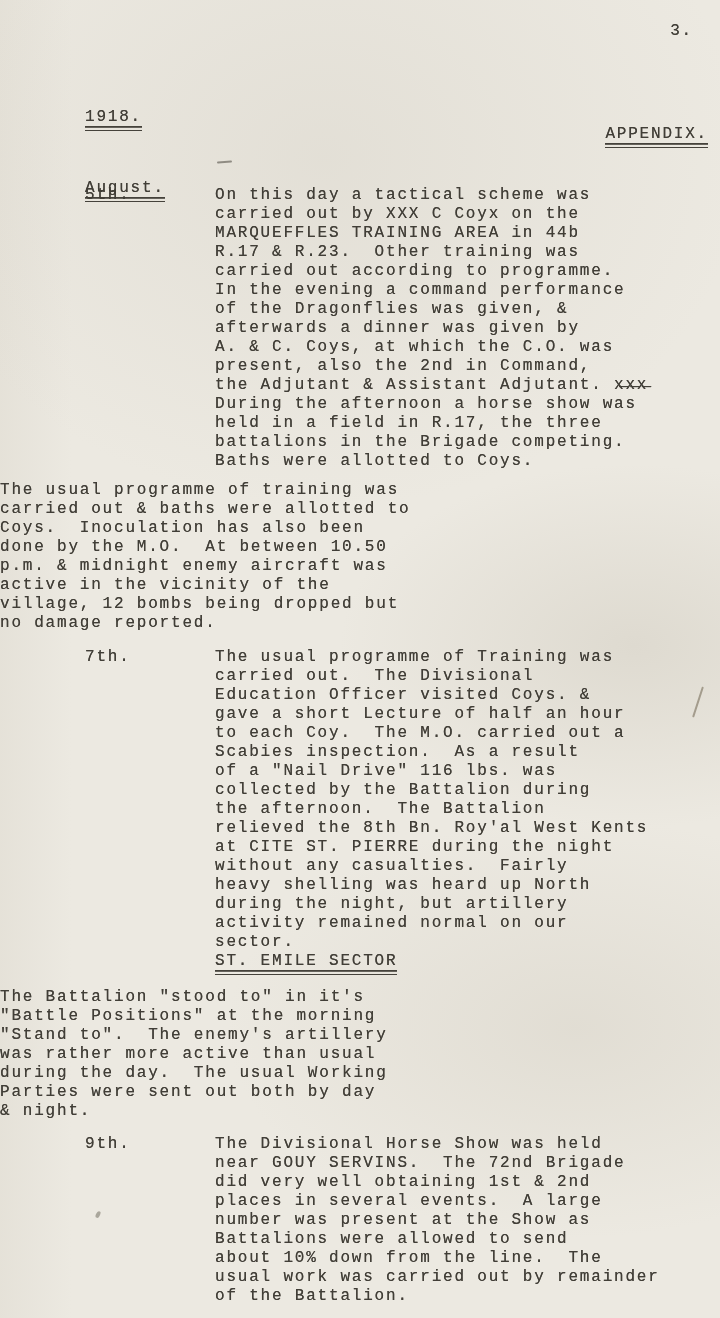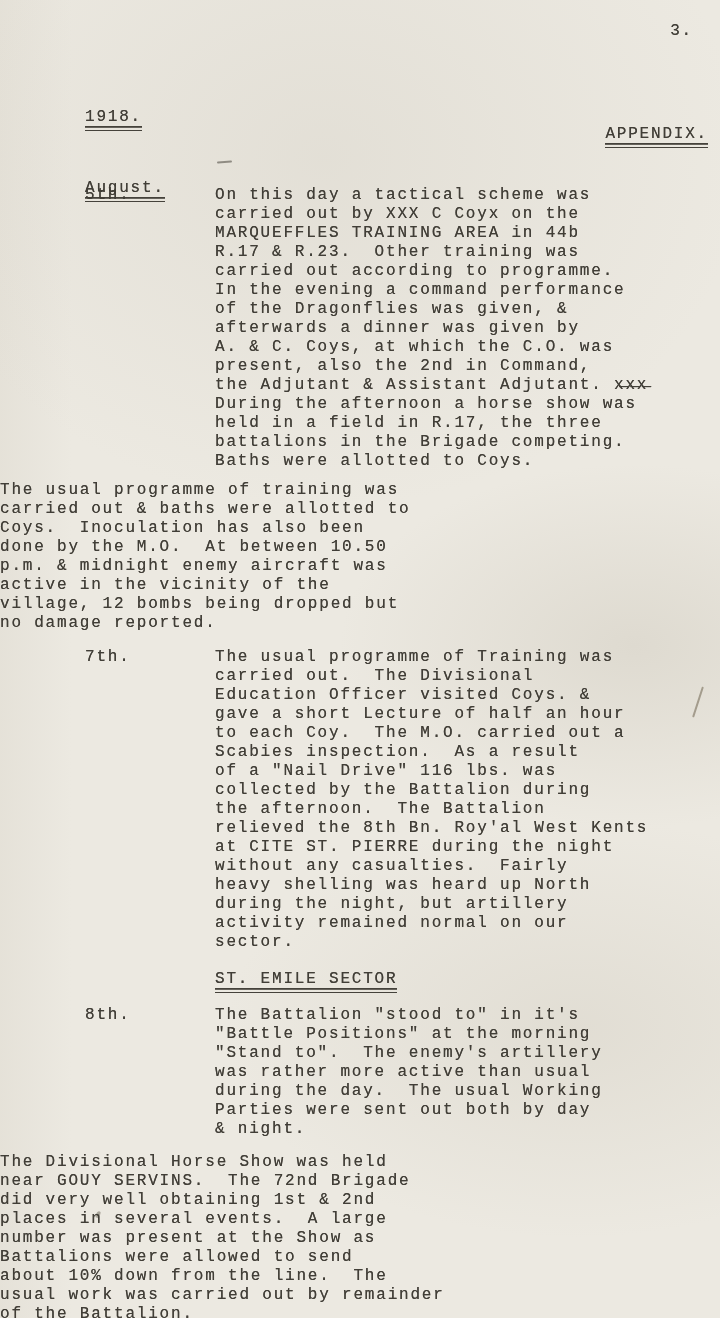--- a/index.html
+++ b/index.html
@@ -49,21 +49,21 @@
     background:rgba(90,86,74,.45);border-radius:60% 40% 50% 50%;transform:rotate(25deg);
   }
   .entries{position:absolute;top:186px;left:0;right:0;}
   .entry{display:flex;}
   .entry-day{flex:0 0 130px;margin-left:85px;white-space:pre;}
   .entry-text{flex:1 1 auto;white-space:pre;}
   .entry.e1{margin-top:10px;}
   .entry.e2{margin-top:15px;}
   .entry.e3{margin-top:17px;}
   .entry.e4{margin-top:14px;}
-  .section-heading{margin:18px 0 0 215px;}
+  .section-heading{margin:0 0 0 215px;}
 </style>
 </head>
 <body>
 
 <div class="sheet">
   <div class="page-number typed">3.</div>
 
   <div class="year-heading typed"><span class="dbl">1918.</span></div>
 
   <div class="appendix-heading typed"><span class="dbl">APPENDIX.</span></div>
@@ -121,31 +121,31 @@
 without any casualties.  Fairly
 heavy shelling was heard up North
 during the night, but artillery
 activity remained normal on our
 sector.</div>
   </div>
 
   <div class="section-heading"><span class="dbl">ST. EMILE SECTOR</span></div>
 
   <div class="entry e3">
-    <div class="entry-day">8th.</div>
     <div class="entry-text">The Battalion "stood to" in it's
 "Battle Positions" at the morning
 "Stand to".  The enemy's artillery
 was rather more active than usual
 during the day.  The usual Working
 Parties were sent out both by day
 &amp; night.</div>
   </div>
 
   <div class="entry e4">
+    <div class="entry-day">9th.</div>
     <div class="entry-text">The Divisional Horse Show was held
 near GOUY SERVINS.  The 72nd Brigade
 did very well obtaining 1st &amp; 2nd
 places in several events.  A large
 number was present at the Show as
 Battalions were allowed to send
 about 10% down from the line.  The
 usual work was carried out by remainder
 of the Battalion.</div>
   </div>

